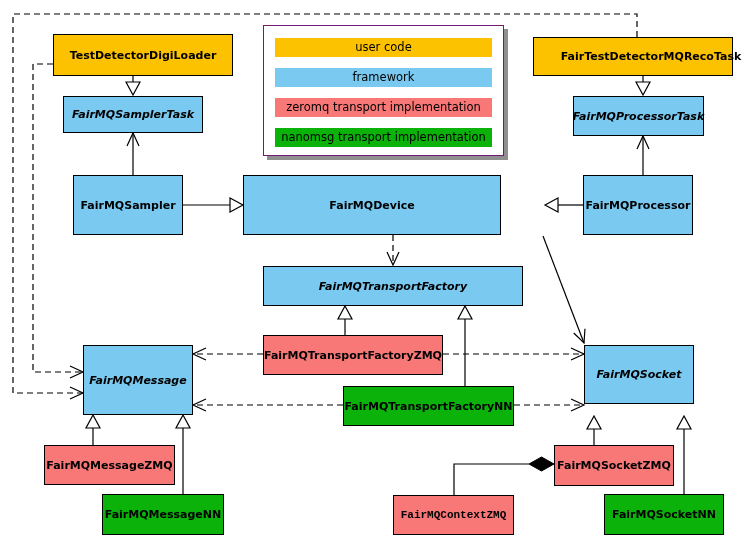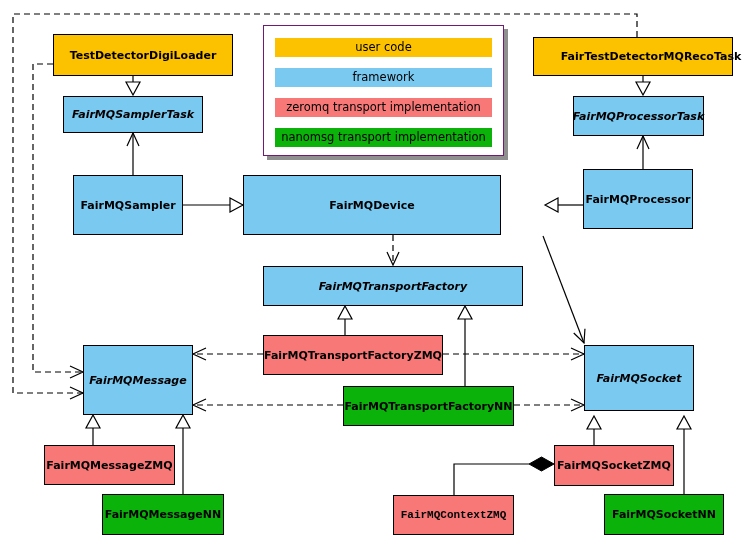--- a/index.html
+++ b/index.html
@@ -164,36 +164,36 @@
     </div>
     <div class="node" style="left: 243px; top: 175px; width: 258px; height: 60px; background: rgb(121, 201, 241);">
       <span>FairMQDevice</span>
     </div>
     <div class="node" style="left: 533px; top: 37px; width: 200px; height: 39px; background: rgb(252, 194, 0); padding-left: 36px;">
       <span>FairTestDetectorMQRecoTask</span>
     </div>
     <div class="node abstract" style="left: 573px; top: 96px; width: 131px; height: 40px; background: rgb(121, 201, 241);">
       <span>FairMQProcessorTask</span>
     </div>
-    <div class="node" style="left: 583px; top: 169px; width: 110px; height: 60px; background: rgb(121, 201, 241);">
+    <div class="node" style="left: 583px; top: 175px; width: 110px; height: 60px; background: rgb(121, 201, 241);">
       <span>FairMQProcessor</span>
     </div>
     <div class="node abstract" style="left: 263px; top: 266px; width: 260px; height: 40px; background: rgb(121, 201, 241);">
       <span>FairMQTransportFactory</span>
     </div>
     <div class="node" style="left: 263px; top: 335px; width: 180px; height: 40px; background: rgb(248, 120, 120);">
       <span>FairMQTransportFactoryZMQ</span>
     </div>
     <div class="node" style="left: 343px; top: 386px; width: 171px; height: 40px; background: rgb(10, 178, 10);">
       <span>FairMQTransportFactoryNN</span>
     </div>
     <div class="node abstract" style="left: 83px; top: 345px; width: 110px; height: 70px; background: rgb(121, 201, 241);">
       <span>FairMQMessage</span>
     </div>
-    <div class="node abstract" style="left: 584px; top: 345px; width: 110px; height: 66px; background: rgb(121, 201, 241);">
+    <div class="node abstract" style="left: 584px; top: 345px; width: 110px; height: 59px; background: rgb(121, 201, 241);">
       <span>FairMQSocket</span>
     </div>
     <div class="node" style="left: 44px; top: 445px; width: 131px; height: 40px; background: rgb(248, 120, 120);">
       <span>FairMQMessageZMQ</span>
     </div>
     <div class="node" style="left: 102px; top: 494px; width: 122px; height: 41px; background: rgb(10, 178, 10);">
       <span>FairMQMessageNN</span>
     </div>
     <div class="node" style="left: 554px; top: 445px; width: 120px; height: 41px; background: rgb(248, 120, 120);">
       <span>FairMQSocketZMQ</span>

